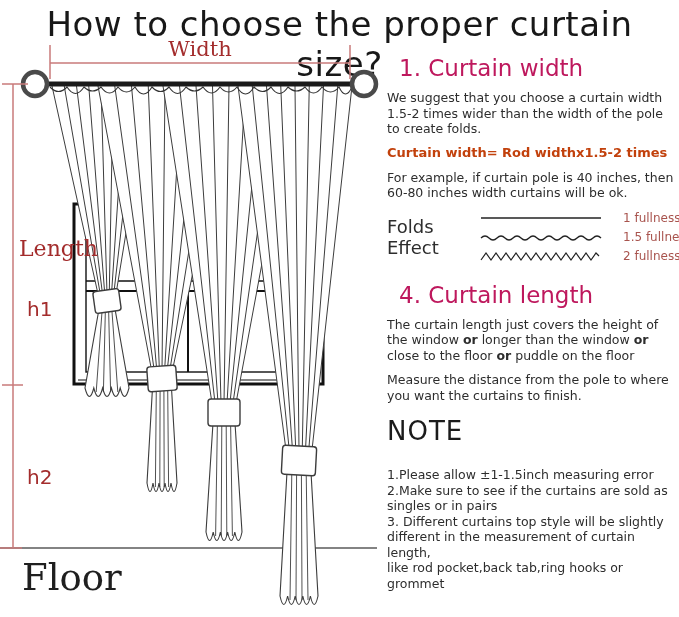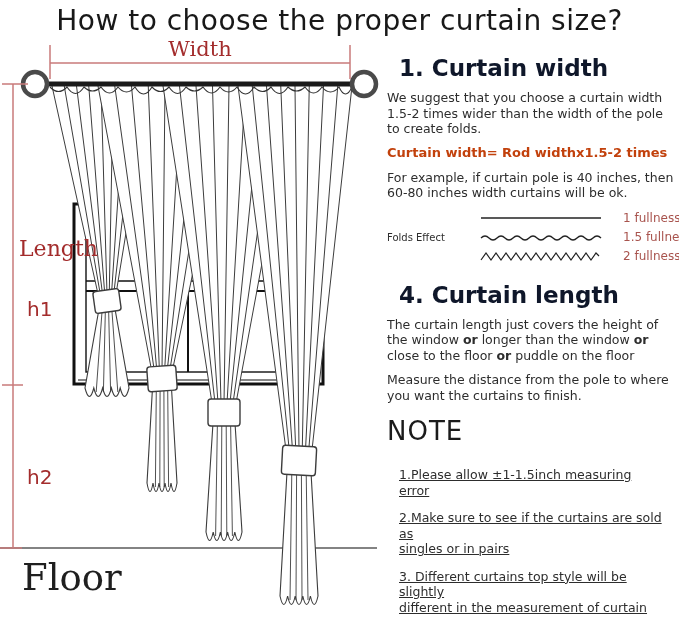--- a/index.html
+++ b/index.html
@@ -1,36 +1,36 @@
 <!DOCTYPE html>
 <html><head>
 <meta charset="utf-8">
 <style>
   html,body{margin:0;padding:0;background:#ffffff;}
   .canvas{position:relative;width:679px;height:617px;background:#fff;overflow:hidden;
           font-family:"DejaVu Sans","Liberation Sans",sans-serif;}
   .page-title{position:absolute;top:4px;left:0;right:0;text-align:center;
-              font-size:28px;color:#181818;letter-spacing:0.5px;}
+              font-size:34px;color:#181818;letter-spacing:0.5px;}
   .diagram-svg{position:absolute;left:0;top:0;}
   .right-col{position:absolute;left:387px;top:55px;width:290px;color:#2d2d2d;}
-  h2.section{font-size:23px;line-height:26px;font-weight:700;color:#0f172a;
+  h2.section{font-size:23px;line-height:26px;font-weight:400;color:#be185d;
              margin:0 0 9px 12px;}
   h2.note-h{font-size:26px;line-height:28px;font-weight:400;color:#1b1b1b;
             margin:14px 0 22px 0;letter-spacing:1px;}
   p.body{font-size:12.5px;line-height:15.5px;margin:9px 0 8px 0;white-space:pre-line;}
   p.formula{font-size:13px;line-height:16px;font-weight:bold;color:#c2410c;
             margin:0 0 8px 0;}
   .folds{display:flex;align-items:center;margin:4px 0 0 0;}
-  .folds-label{font-size:10px;color:#2d2d2d;width:82px;flex:none;}
+  .folds-label{font-size:18px;color:#2d2d2d;width:82px;flex:none;}
   .folds-rows{flex:1;}
   .folds-row{display:flex;align-items:center;height:19px;}
   .folds-row svg{margin-left:10px;flex:none;}
   .fullness{font-size:12px;color:#a8534d;margin-left:16px;white-space:nowrap;}
   h2#len-heading{margin-top:16px;}
-  .note-list p.body{margin:12px;text-decoration:underline;}
+  .note-list p.body{margin:0;}
   .serif-red{font-family:"DejaVu Serif","Liberation Serif",serif;fill:#a32c2c;}
   .sans-red{font-family:"DejaVu Sans",sans-serif;fill:#a32c2c;}
   .serif-black{font-family:"DejaVu Serif","Liberation Serif",serif;fill:#1f1f1f;}
 </style>
 </head>
 <body>
 
 <div class="canvas">
 
   <div class="page-title">How to choose the proper curtain size?</div>

